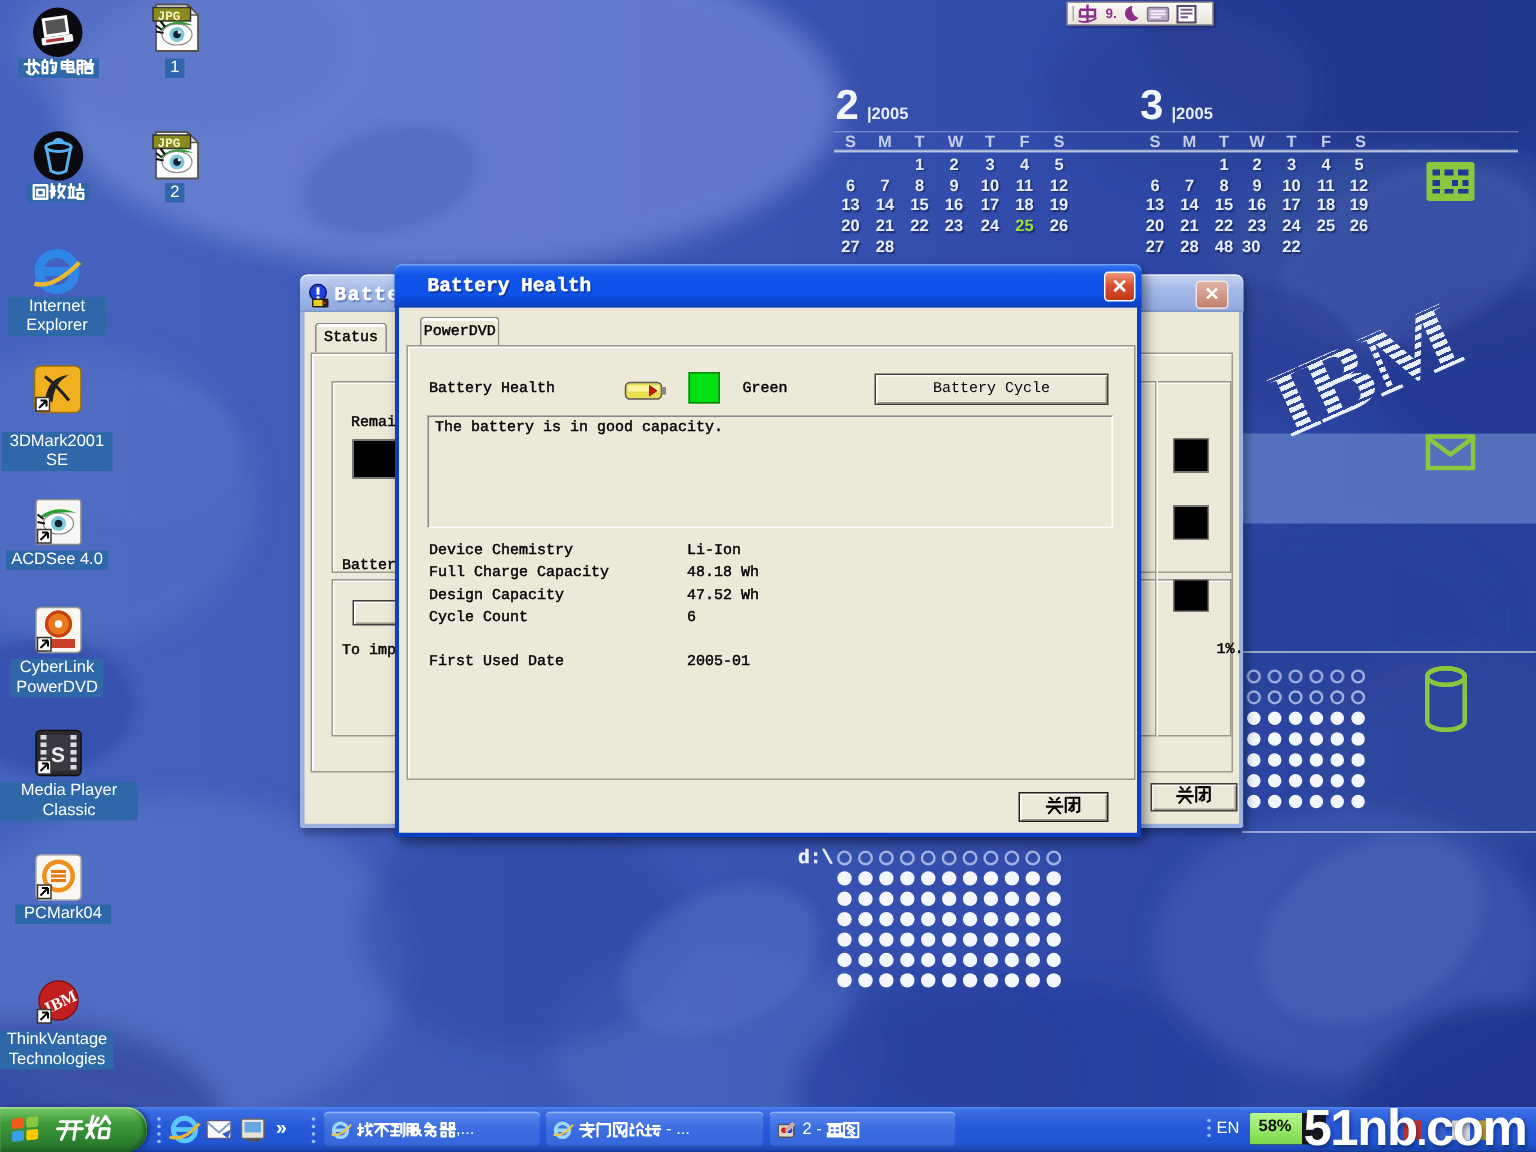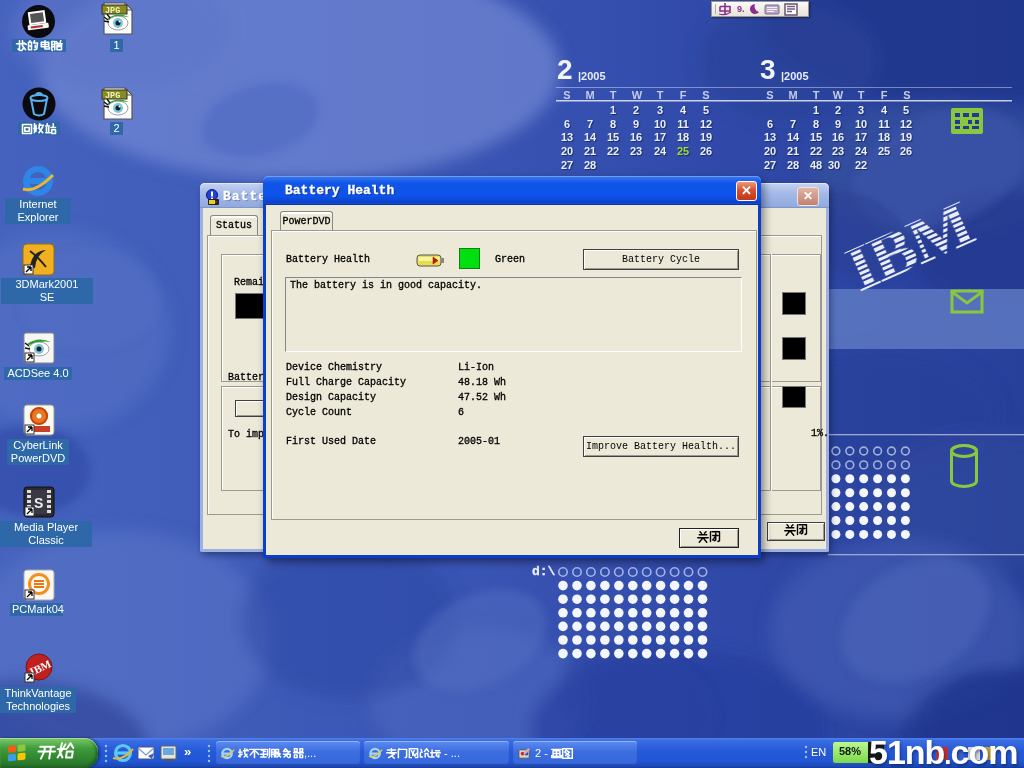--- a/index.html
+++ b/index.html
@@ -359,21 +359,21 @@
       <path d="M2,26 Q14,30 32,12" stroke="#E8B830" stroke-width="3" fill="none"></path>
     </svg>
     <div class="lbl" style="left:5px;top:198px;width:66px;height:26px">Internet<br>Explorer</div>
     <svg class="ab" style="left:22px;top:243px" width="33" height="33">
       <rect x="1" y="1" width="31" height="31" rx="4" fill="#F0B020" stroke="#907010" stroke-width="1"></rect>
       <path d="M8,24 Q10,8 24,7 Q14,12 13,25 z" fill="#222"></path>
       <path d="M8,8 q8,6 16,16" stroke="#222" stroke-width="2" fill="none"></path>
       <rect x="2" y="22" width="9" height="9" fill="#fff" stroke="#333"></rect>
       <path d="M4,29 l5,-5 M9,24 v4 M9,24 h-4" stroke="#000" stroke-width="1.4"></path>
     </svg>
-    <div class="lbl" style="left:1px;top:278px;width:92px;height:26px">3DMark2001<br>SE</div>
+    <div class="lbl" style="left:1px;top:288px;width:74px;height:26px">3DMark2001<br>SE</div>
     <svg class="ab" style="left:23px;top:332px" width="32" height="32">
       <rect x="1" y="1" width="30" height="30" rx="2" fill="#f6f6f4" stroke="#888"></rect>
       <path d="M4,12 Q15,4 28,10 Q17,8 6,13 z" fill="#2aa02a"></path>
       <ellipse cx="16" cy="17" rx="10" ry="7" fill="#fff" stroke="#888" stroke-width=".8"></ellipse>
       <circle cx="16" cy="17" r="5" fill="#7ec8d8"></circle>
       <circle cx="16" cy="17" r="2.5" fill="#123"></circle>
       <path d="M6,14 l-4,-3 M7,17 l-5,-1" stroke="#111" stroke-width="1.3"></path>
       <rect x="2" y="21" width="9" height="9" fill="#fff" stroke="#333"></rect>
       <path d="M4,28 l5,-5 M9,23 v4 M9,23 h-4" stroke="#000" stroke-width="1.3"></path>
     </svg>
@@ -409,21 +409,21 @@
     </svg>
     <div class="lbl" style="left:0px;top:521px;width:92px;height:26px">Media Player<br>Classic</div>
     <svg class="ab" style="left:23px;top:569px" width="32" height="32">
       <rect x="1" y="1" width="30" height="30" rx="3" fill="#faf7f0" stroke="#aaa"></rect>
       <circle cx="16" cy="15" r="11" fill="#F09020"></circle>
       <circle cx="16" cy="15" r="8" fill="#fff8ee"></circle>
       <path d="M11,12 h10 M11,15 h10 M11,18 h10" stroke="#E87810" stroke-width="2"></path>
       <rect x="2" y="21" width="9" height="9" fill="#fff" stroke="#333"></rect>
       <path d="M4,28 l5,-5 M9,23 v4 M9,23 h-4" stroke="#000" stroke-width="1.3"></path>
     </svg>
-    <div class="lbl" style="left:10px;top:603px;width:53px;height:13px">PCMark04</div>
+    <div class="lbl" style="left:10px;top:603px;width:64px;height:13px">PCMark04</div>
     <svg class="ab" style="left:23px;top:652px" width="32" height="32">
       <circle cx="16" cy="15" r="13" fill="#C02020" stroke="#801010" stroke-width="1"></circle>
       <g transform="rotate(-25 16 15)" fill="#fff" font-family="Liberation Serif" font-weight="bold">
         <text x="6" y="20" font-size="11">IBM</text>
       </g>
       <rect x="2" y="21" width="9" height="9" fill="#fff" stroke="#333"></rect>
       <path d="M4,28 l5,-5 M9,23 v4 M9,23 h-4" stroke="#000" stroke-width="1.3"></path>
     </svg>
     <div class="lbl" style="left:0px;top:687px;width:76px;height:26px">ThinkVantage<br>Technologies</div>
   </div>
@@ -480,21 +480,20 @@
  <div class="ab mono" style="left:229px;top:78px;font-size:10px">Green</div>
  <div class="ab btn3d" style="left:317px;top:73px;width:156px;height:21px;font-size:10px;line-height:19px">Battery Cycle</div>
 
  <div class="ab" style="left:19px;top:101px;width:457px;height:75px;background:#ECE9D8;border-top:1.4px solid #82878e;border-left:1.4px solid #82878e;border-right:1px solid #fff;border-bottom:1px solid #fff"></div>
  <div class="ab mono" style="left:24px;top:104px;font-size:10px">The battery is in good capacity.</div>
 
  <div class="ab mono" style="left:20px;top:184px;font-size:10px;line-height:15px">Device Chemistry<br>Full Charge Capacity<br>Design Capacity<br>Cycle Count</div>
  <div class="ab mono" style="left:192px;top:184px;font-size:10px;line-height:15px">Li-Ion<br>48.18 Wh<br>47.52 Wh<br>6</div>
  <div class="ab mono" style="left:20px;top:260px;font-size:10px">First Used Date</div>
  <div class="ab mono" style="left:192px;top:260px;font-size:10px">2005-01</div>
- <div class="ab btn3d" style="left:317px;top:260px;width:156px;height:21px;font-size:10px;line-height:19px">Improve Battery Health...</div>
  <div class="ab btn3d" style="left:413px;top:352px;width:60px;height:20px;font-size:12px;line-height:18px;border:1.6px solid #222"><svg style="vertical-align:middle;position:relative;top:-1px" width="24" height="12" viewBox="0 0 32 16">
         <path d="M4,1L6,3M12,1L10,3M3,5L13,5M1,9L15,9M8,9L3,15M8,9L13,15M18,1L18,14M20,1L30,1M30,1L30,13M30,13L28,14M21,6L28,6M25,3L25,12M25,12L23,13M24,8L21,12" stroke="#000" stroke-width="1.87" fill="none" stroke-linecap="round"></path>
       </svg></div>
 </div>
 <div class="ab" style="left:0;top:738px;width:1024px;height:30px;background:linear-gradient(#4E83EE,#3A6CE2 8%,#2659D8 45%,#2155D2 80%,#1B48B4 95%,#15389A)">
 <div class="ab" style="left:0;top:0;width:98px;height:30px;border-radius:0 14px 14px 0;background:linear-gradient(#7CCB6A,#3E9B3B 35%,#2F8530 70%,#256D28);box-shadow:inset 0 1px 1px #A8E098,inset -2px -1px 3px #1E5A20,2px 0 3px rgba(0,0,30,.4);display:flex;align-items:center">
 <svg style="margin-left:7px" width="20" height="20" viewBox="0 0 20 20">
         <g transform="skewY(-6)">
           <rect x="1" y="3" width="8" height="7" rx="1.5" fill="#F25C19"></rect>
           <rect x="10.5" y="3" width="8" height="7" rx="1.5" fill="#8CC63F"></rect>

